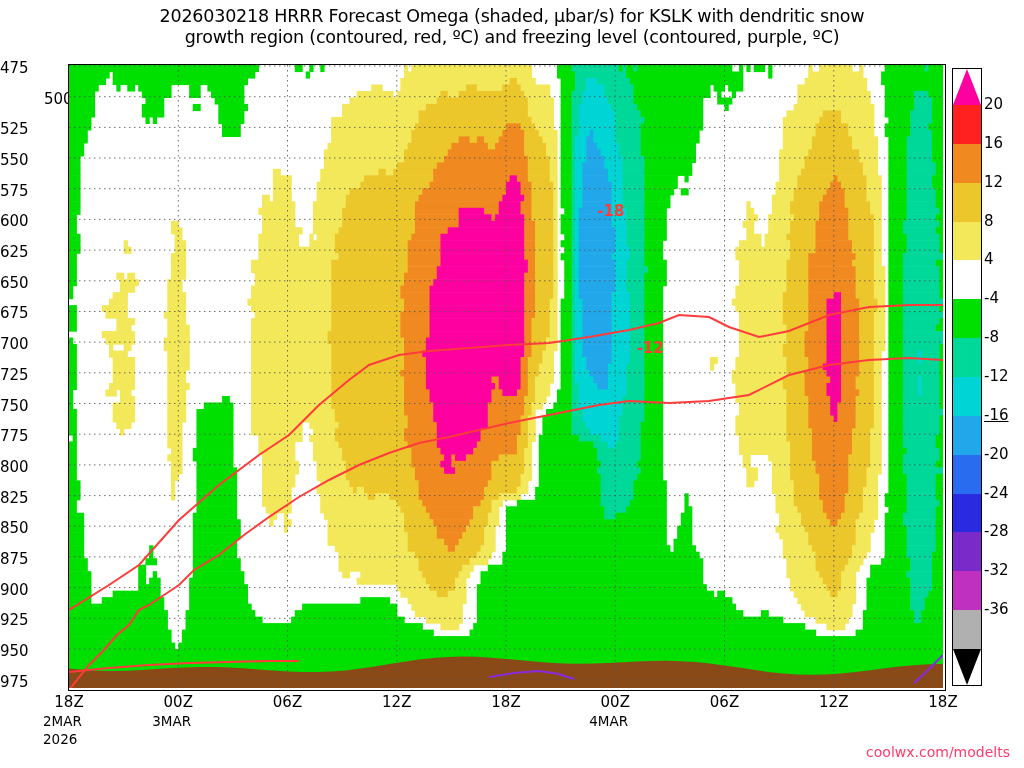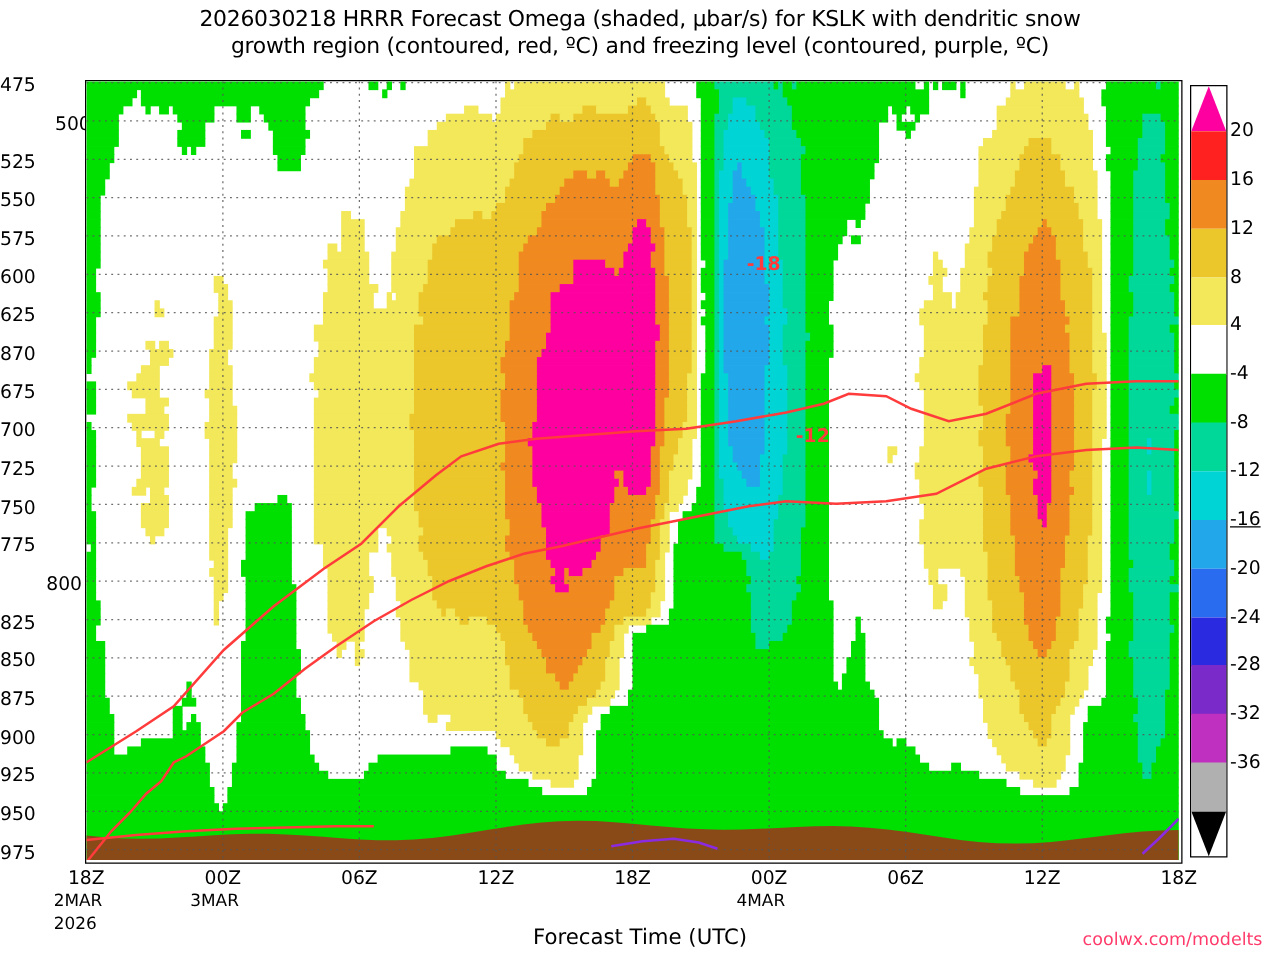--- a/index.html
+++ b/index.html
@@ -67,27 +67,27 @@
   </div>
 
   <div id="ylabels">
       <div class="ylab" style="left: 0px; top: 68px;">475</div>
       <div class="ylab" style="left: 0px; top: 98.6827px; padding-left: 44px;">500</div>
       <div class="ylab" style="left: 0px; top: 129.365px;">525</div>
       <div class="ylab" style="left: 0px; top: 160.048px;">550</div>
       <div class="ylab" style="left: 0px; top: 190.731px;">575</div>
       <div class="ylab" style="left: 0px; top: 221.414px;">600</div>
       <div class="ylab" style="left: 0px; top: 252.096px;">625</div>
-      <div class="ylab" style="left: 0px; top: 282.779px;">870</div>
+      <div class="ylab" style="left: 0px; top: 282.779px;">650</div>
       <div class="ylab" style="left: 0px; top: 313.462px;">675</div>
       <div class="ylab" style="left: 0px; top: 344.145px;">700</div>
       <div class="ylab" style="left: 0px; top: 374.827px;">725</div>
       <div class="ylab" style="left: 0px; top: 405.51px;">750</div>
       <div class="ylab" style="left: 0px; top: 436.193px;">775</div>
-      <div class="ylab" style="left: 0px; top: 466.876px; padding-left: 37px;">800</div>
+      <div class="ylab" style="left: 0px; top: 466.876px;">800</div>
       <div class="ylab" style="left: 0px; top: 497.558px;">825</div>
       <div class="ylab" style="left: 0px; top: 528.241px;">850</div>
       <div class="ylab" style="left: 0px; top: 558.924px;">875</div>
       <div class="ylab" style="left: 0px; top: 589.607px;">900</div>
       <div class="ylab" style="left: 0px; top: 620.289px;">925</div>
       <div class="ylab" style="left: 0px; top: 650.972px;">950</div>
       <div class="ylab" style="left: 0px; top: 681.655px;">975</div>
     </div>
 
   <div id="plot">
@@ -2039,21 +2039,20 @@
       <div class="xlab" style="left: 615.25px; top: 693px;">00Z</div>
       <div class="xlab" style="left: 724.5px; top: 693px;">06Z</div>
       <div class="xlab" style="left: 833.75px; top: 693px;">12Z</div>
       <div class="xlab" style="left: 943px; top: 693px;">18Z</div>
       <div class="xlab2" style="left: 43px; top: 713px;">2MAR</div>
       <div class="xlab2" style="left: 43px; top: 731px;">2026</div>
       <div class="xlab2" style="left: 152.25px; top: 713px;">3MAR</div>
       <div class="xlab2" style="left: 589.25px; top: 713px;">4MAR</div>
     </div>
 
-  <div class="xtitle">Forecast Time (UTC)</div>
   <div class="credit">coolwx.com/modelts</div>
 
   <div id="cbar">
       <div class="cb-tri" style="top: 0px; height: 36px; background: rgb(255, 0, 160); clip-path: polygon(50% 0%, 100% 100%, 0% 100%);"></div>
       <div class="cb-seg" style="top: 36px; height: 39.3571px; background: rgb(255, 32, 32);"></div>
       <div class="cb-seg" style="top: 74.8571px; height: 39.3571px; background: rgb(240, 138, 32);"></div>
       <div class="cb-seg" style="top: 113.714px; height: 39.3571px; background: rgb(235, 199, 43);"></div>
       <div class="cb-seg" style="top: 152.571px; height: 39.3571px; background: rgb(242, 232, 90);"></div>
       <div class="cb-seg" style="top: 191.429px; height: 39.3571px; background: rgb(255, 255, 255);"></div>
       <div class="cb-seg" style="top: 230.286px; height: 39.3571px; background: rgb(0, 224, 0);"></div>

